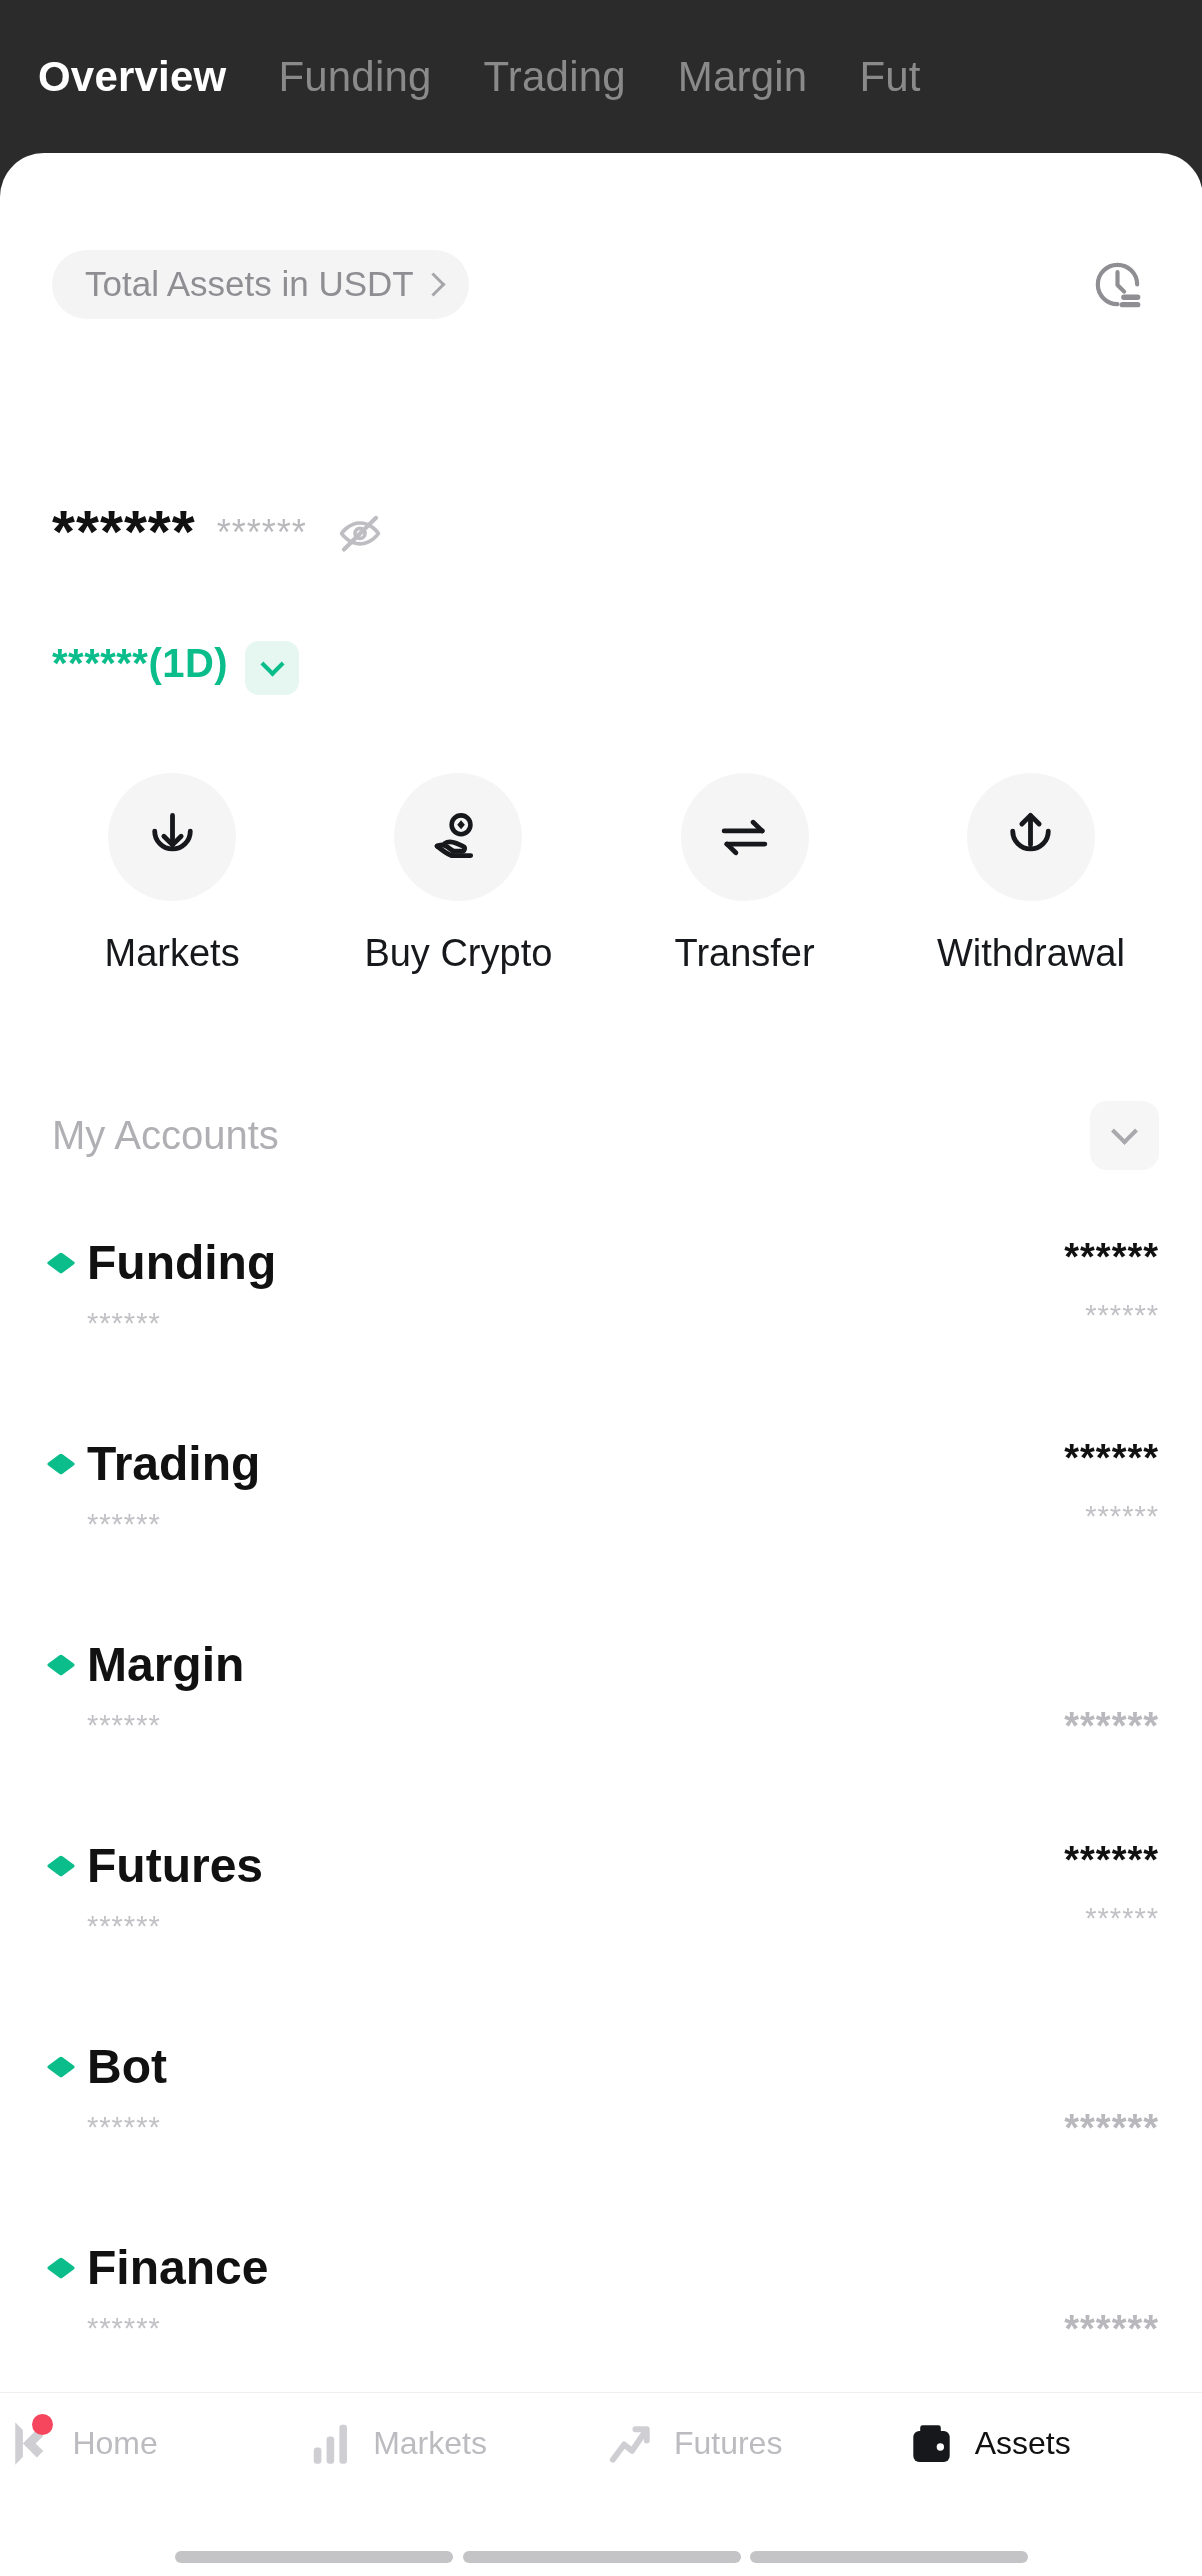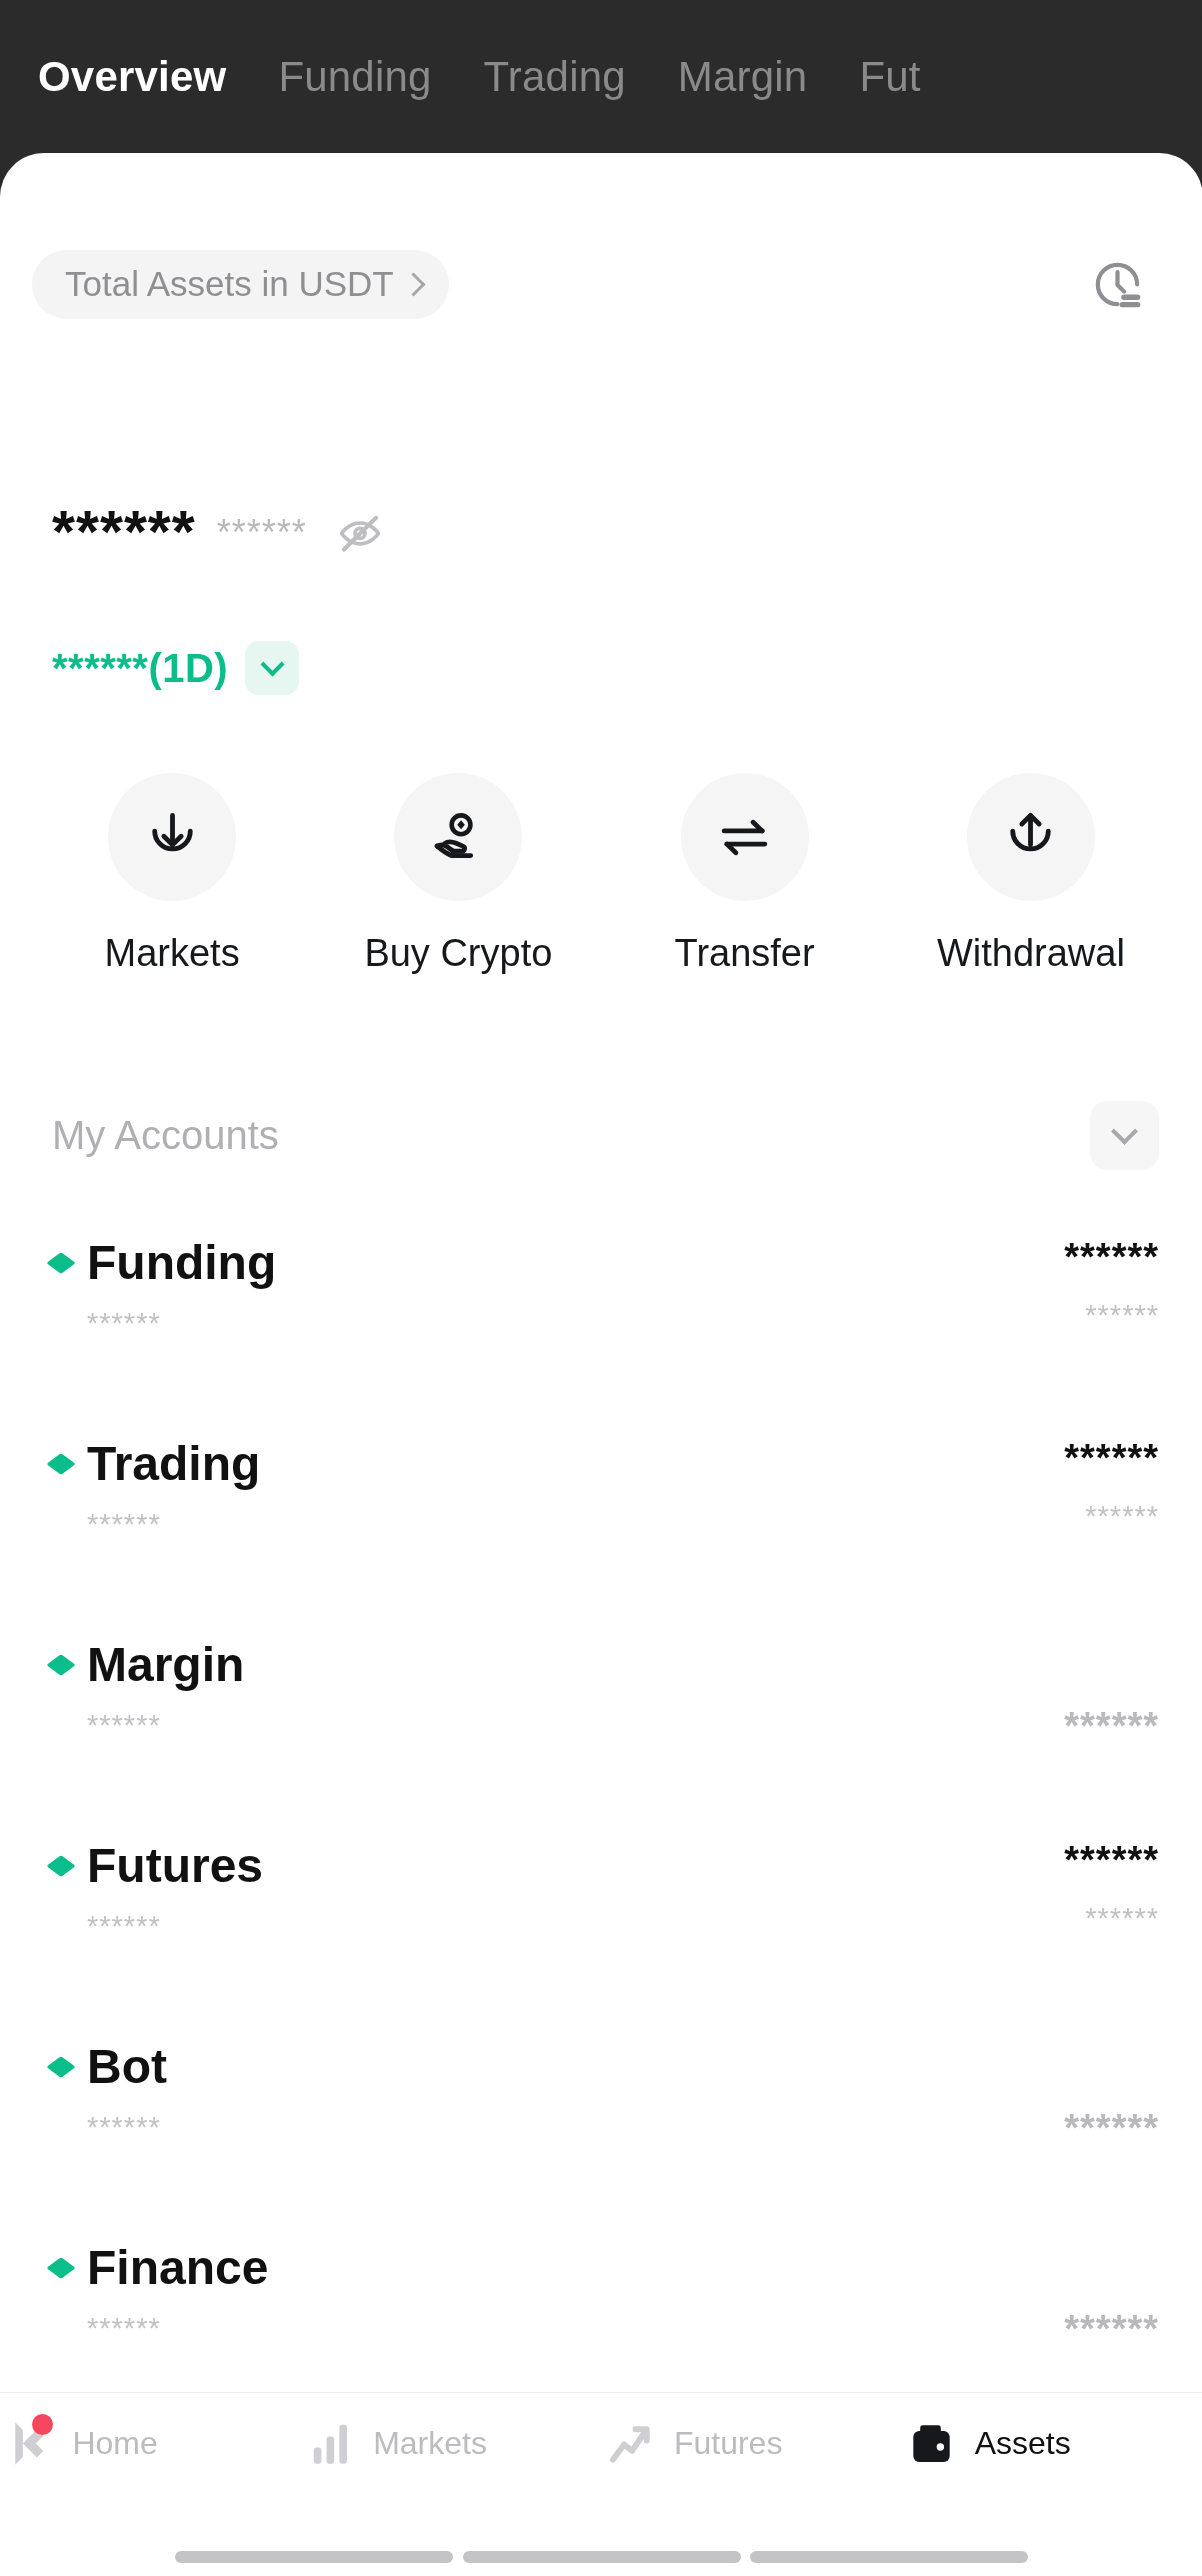--- a/index.html
+++ b/index.html
@@ -59,21 +59,21 @@
 
   
   .hdr-row {
     position: absolute;
     top: 92px; left: 0;
     width: 1191px;
     height: 78px;
     display: flex;
     align-items: center;
     justify-content: space-between;
-    padding: 0 44px 0 32px;
+    padding: 0 44px 0 52px;
   }
   .chip {
     display: inline-flex;
     align-items: center;
     gap: 9.6px;
     background: #f4f4f5;
     border-radius: 40px;
     height: 69px;
     padding: 0 27px 0 33px;
   }
@@ -111,21 +111,20 @@
     letter-spacing: 1px;
     line-height: 1;
   }
   .eye-icon { width: 52px; height: 52px; display:block; margin-left: 5.7px; }
 
   
   .pnl-row {
     position: absolute;
     top: 488px; left: 52px;
     display: flex;
-    align-items: center;
     gap: 17px;
   }
   .pnl-text {
     font-size: 40px;
     font-weight: bold;
     color: #0bbd8a;
     letter-spacing: 0.5px;
   }
   .pnl-btn {
     width: 54px; height: 54px;

